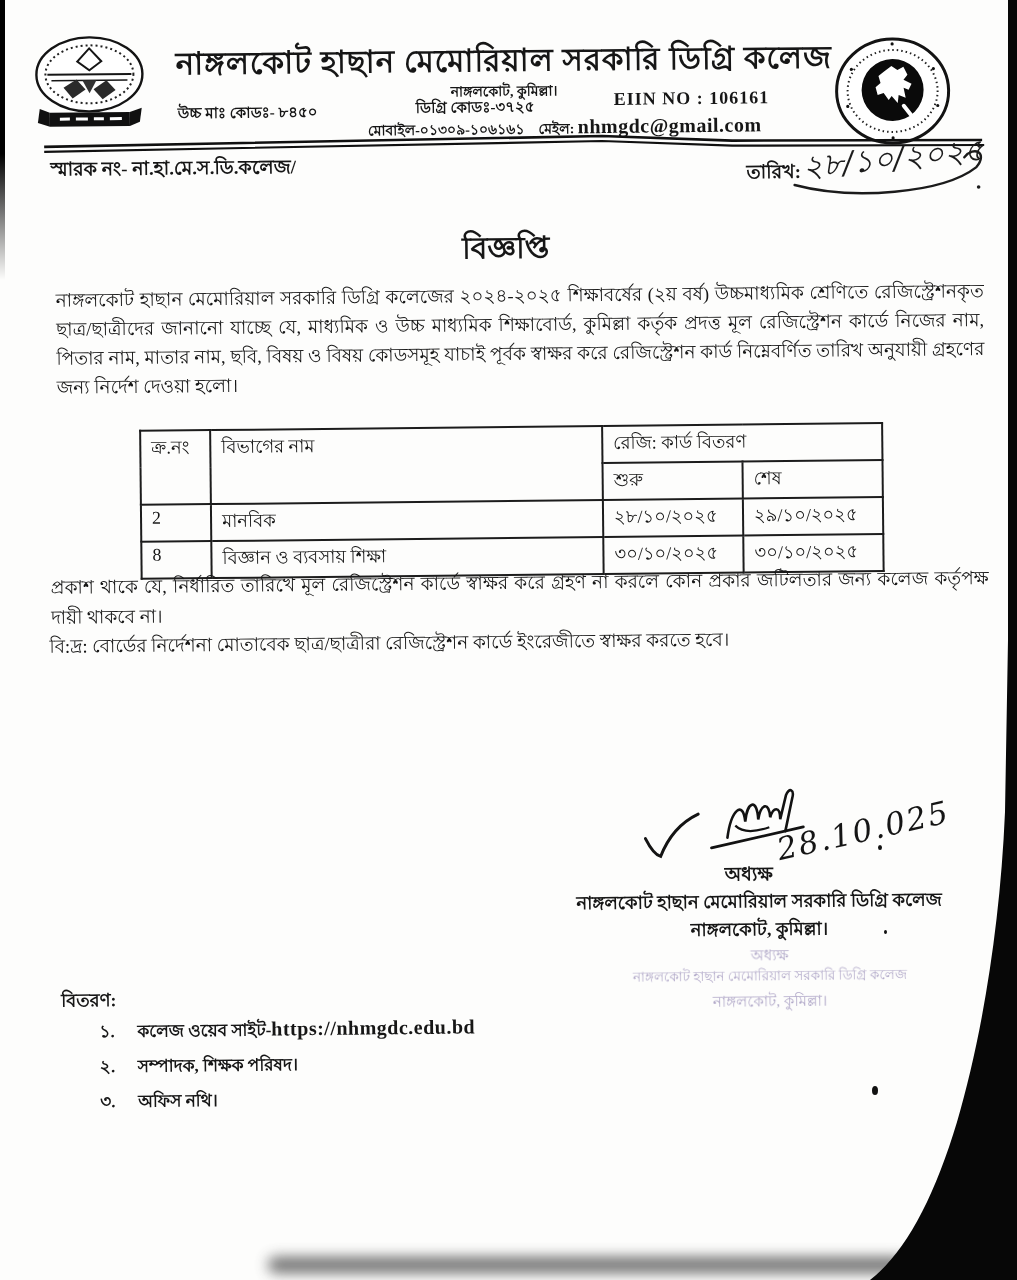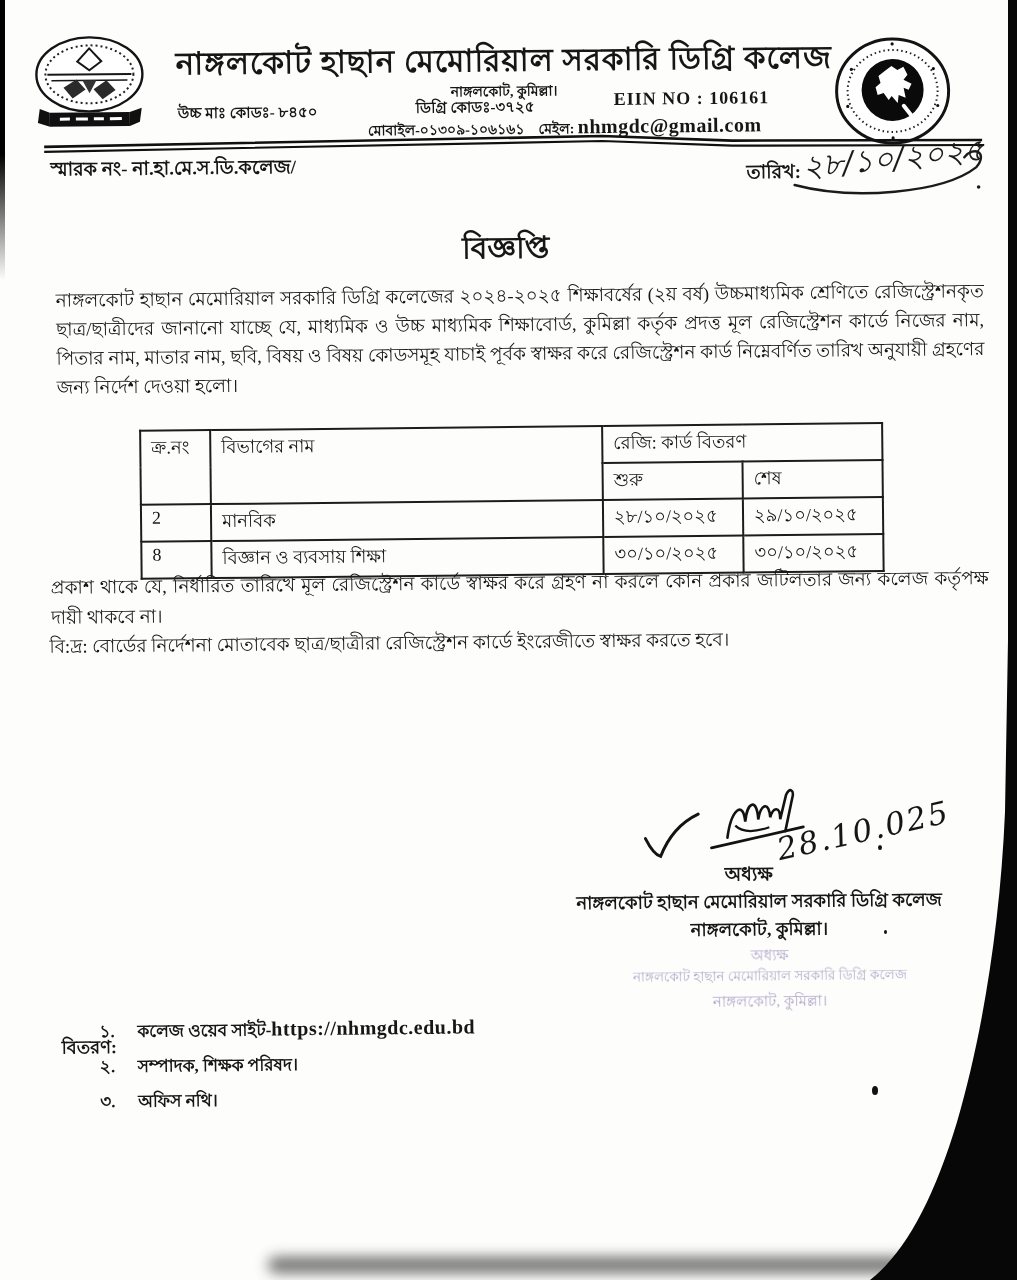--- a/index.html
+++ b/index.html
@@ -81,21 +81,21 @@
   .sig-role    { top:862px; left:655px; width:180px; text-align:center; font-size:19px; font-weight:bold; }
   .sig-college { top:890px; left:562px; width:386px; text-align:center; font-size:18px; font-weight:bold; }
   .sig-address { top:918px; left:562px; width:386px; text-align:center; font-size:18px; font-weight:bold; }
 
   .stamp { color:#8173a8; opacity:.62; filter:blur(.4px); text-align:center; }
   .stamp-1 { top:946px; left:620px; width:290px; font-size:15px; }
   .stamp-2 { top:968px; left:590px; width:350px; font-size:13.5px; }
   .stamp-3 { top:992px; left:620px; width:290px; font-size:15px; }
 
   
-  .dist-label { top:1029px; left:56px; font-size:18px; font-weight:bold; }
+  .dist-label { top:982px; left:56px; font-size:18px; font-weight:bold; }
   .dist-list  { top:1014px; left:94px; font-size:17px; }
   .dist-item  { display:flex; margin-bottom:7px; align-items:baseline; }
   .dist-no    { width:38px; font-weight:bold; }
   .dist-text  { font-weight:bold; }
   .dist-link  { font-size:20px; font-weight:bold; letter-spacing:.5px; }
 
   
   .edge-svg { position:absolute; inset:0; z-index:6; pointer-events:none; }
   .left-strip {
     position:absolute; left:0; top:0; width:5px; height:280px; z-index:6;

